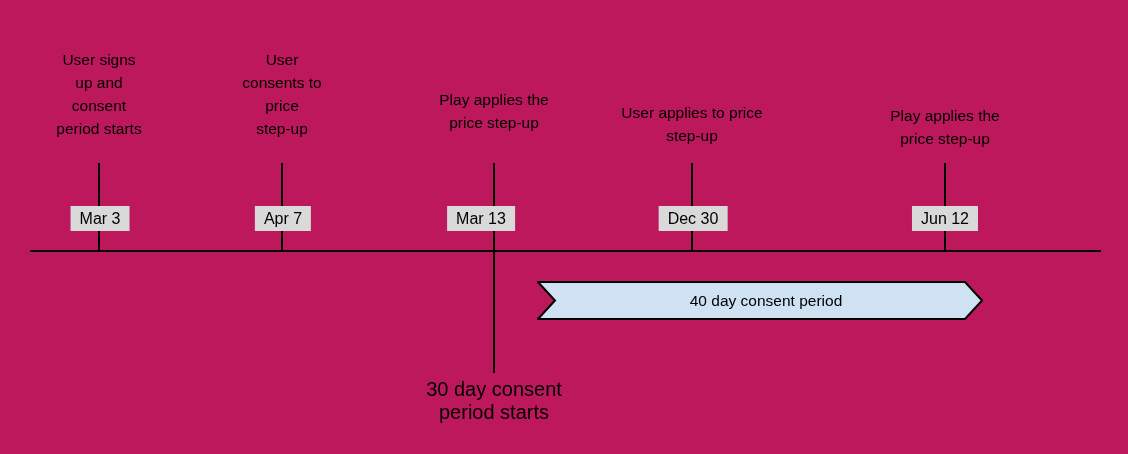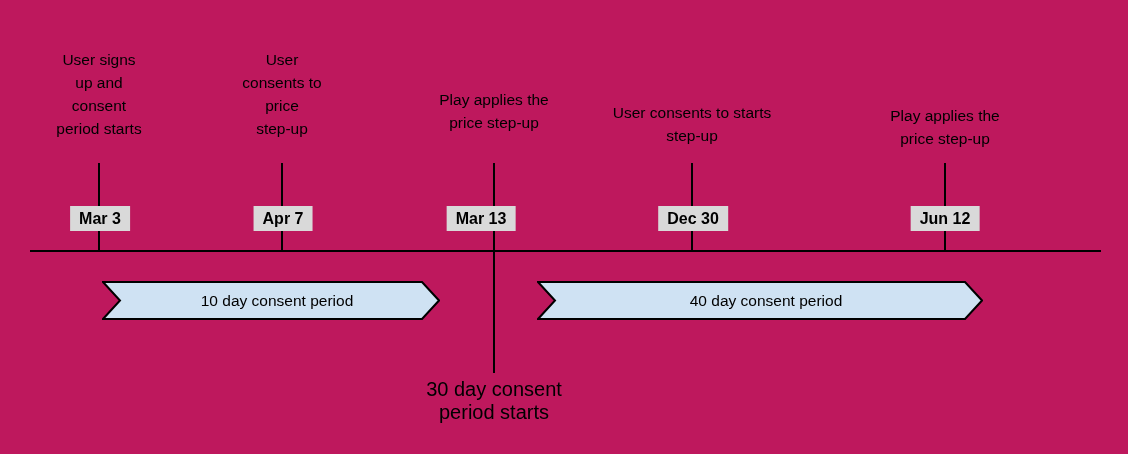--- a/index.html
+++ b/index.html
@@ -55,21 +55,20 @@
   
   .date {
     position: absolute;
     top: 206px;
     transform: translateX(-50%);
     background: #d9d9d9;
     font-size: 16px;
     line-height: 23px;
     padding: 1px 9px;
     white-space: nowrap;
-    font-weight: bold;
   }
   
   .note {
     position: absolute;
     left: 494px;
     top: 378px;
     transform: translateX(-50%);
     width: 220px;
     text-align: center;
     white-space: pre-line;
@@ -122,36 +121,30 @@
   <div class="date" style="left:283px">Apr 7</div>
 
   <div class="title" style="left:494px; top:88px">Play applies the
 price step-up</div>
   <div class="tick" style="left:493px"></div>
   <div class="date" style="left:481px">Mar 13</div>
   <div class="descender"></div>
   <div class="note">30 day consent
 period starts</div>
 
-  <div class="title" style="left:692px; top:101px">User consents to starts
+  <div class="title" style="left:692px; top:101px">User applies to price
 step-up</div>
   <div class="tick" style="left:691px"></div>
   <div class="date" style="left:693px">Dec 30</div>
 
   <div class="title" style="left:945px; top:104px">Play applies the
 price step-up</div>
   <div class="tick" style="left:944px"></div>
   <div class="date" style="left:945px">Jun 12</div>
 
-  <div class="banner b1">
-    <svg width="338" height="39" viewBox="0 0 338 39">
-      <polygon points="1,1 320,1 337,19.5 320,38 1,38 18,19.5" stroke="#000000" stroke-width="2" stroke-linejoin="miter" fill="#cfe2f3"></polygon>
-    </svg>
-    <div class="banner-label">10 day consent period</div>
-  </div>
 
   <div class="banner b2">
     <svg width="446" height="39" viewBox="0 0 446 39">
       <polygon points="1,1 428,1 445,19.5 428,38 1,38 18,19.5" stroke="#000000" stroke-width="2" stroke-linejoin="miter" fill="#cfe2f3"></polygon>
     </svg>
     <div class="banner-label">40 day consent period</div>
   </div>
 
 </div>
 

